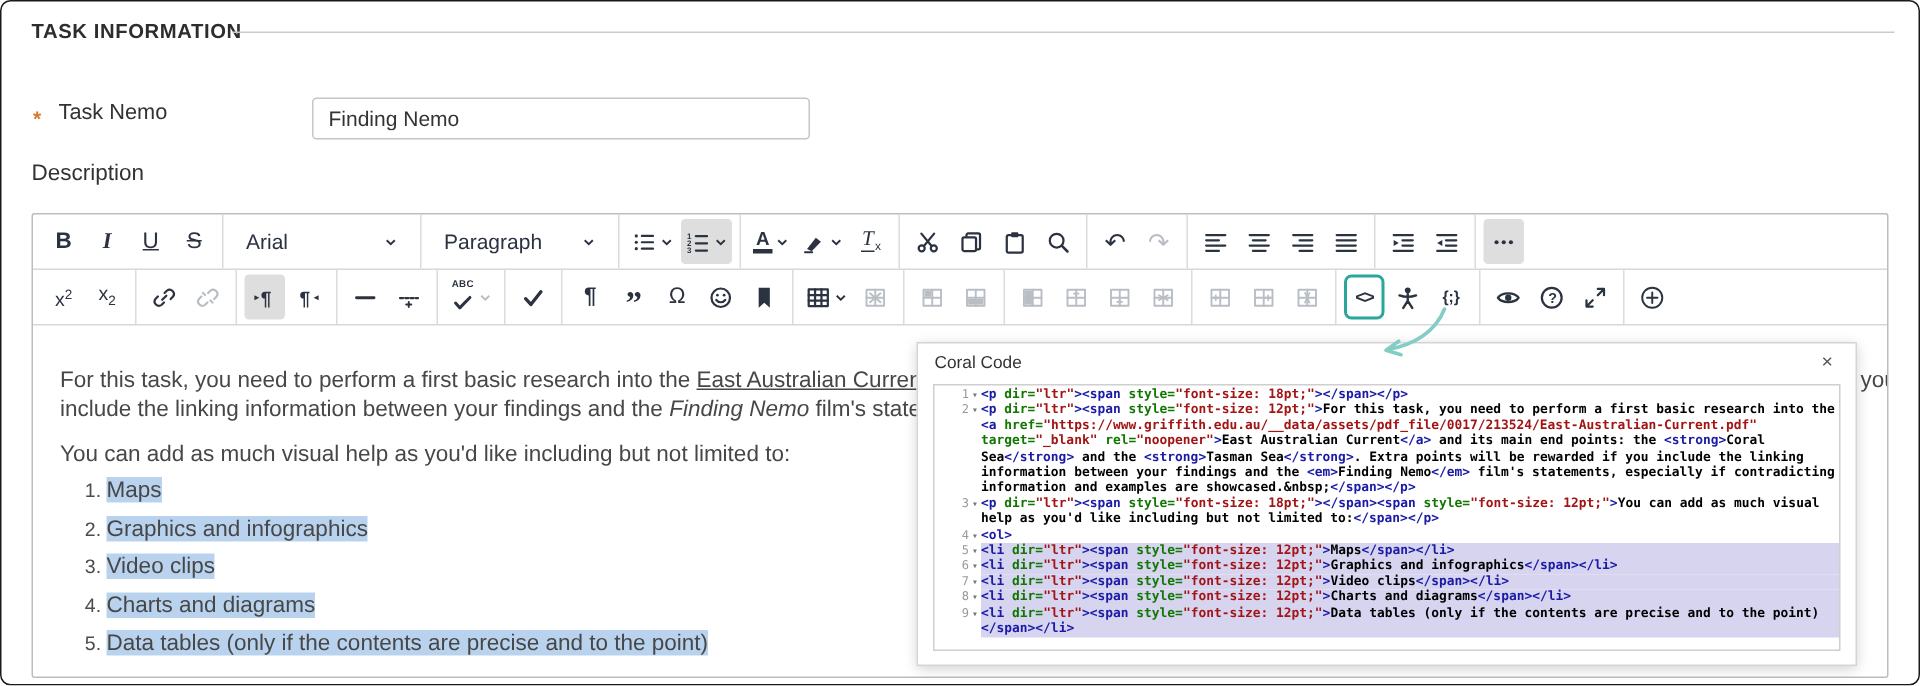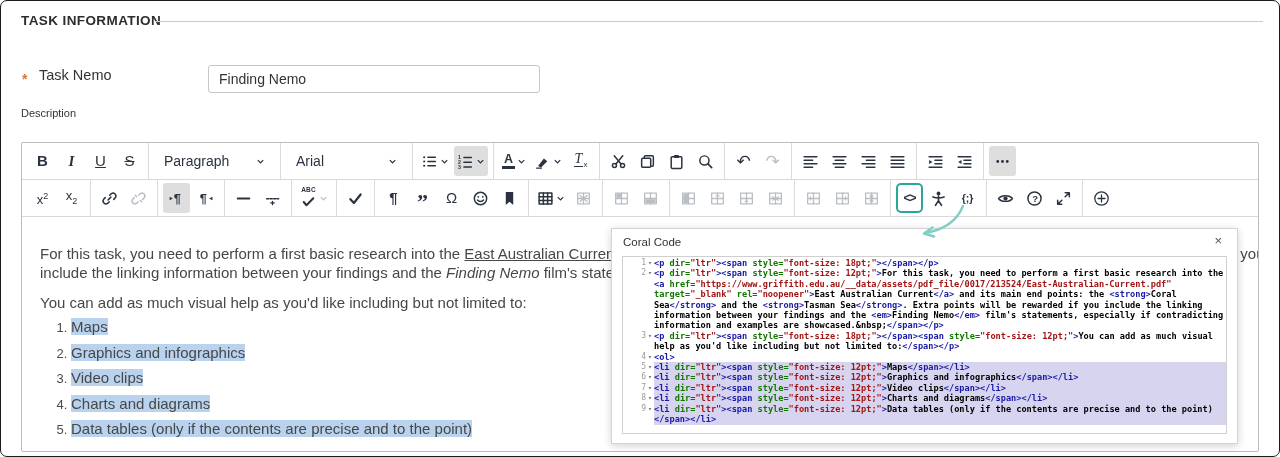--- a/index.html
+++ b/index.html
@@ -8,21 +8,21 @@
          border-radius:7px;overflow:hidden;font-family:"Liberation Sans",sans-serif;color:#333;}
   .abs{position:absolute;}
 
   .hd-title{left:20px;top:12px;font-size:13.5px;font-weight:bold;letter-spacing:.4px;color:#2d2d2d;}
   .hd-rule{left:154px;right:16px;top:20px;height:1px;background:#cbcbcb;}
 
   .req{left:21px;top:70px;font-size:14px;font-weight:bold;color:var(--ast);}
   .tn-label{left:38px;top:66px;font-size:14.5px;color:#333;}
   .tn-input{left:207px;top:64px;width:332px;height:28px;border:1px solid #c6c6c6;border-radius:3px;
             padding:0 10px;font-size:14px;color:#333;font-family:"Liberation Sans",sans-serif;outline:none;}
-  .desc-label{left:20px;top:106px;font-size:11px;text-align:center;}
+  .desc-label{left:20px;top:106px;font-size:15px;text-align:center;}
   .hint{left:20px;top:123px;font-size:14.5px;}
 
   .editor{left:20px;top:141px;width:1238px;height:310px;border:1px solid #bdbdbd;border-radius:2px;background:#fff;}
   .tb{display:flex;align-items:stretch;height:37px;border-bottom:1px solid #d8d8d8;padding:0 2px;}
   .tb-group{display:flex;align-items:center;padding:0 4px;border-right:1px solid #dcdcdc;}
   .tb-group:last-child{border-right:none;}
   .tb-btn{position:relative;height:30px;min-width:27px;padding:0 3px;margin:0 1px;display:inline-flex;
           align-items:center;justify-content:center;gap:1px;color:#2b3340;background:none;border:none;
           font-family:"Liberation Sans",sans-serif;cursor:pointer;border-radius:3px;}
   .tb-btn.active{background:#dedede;}
@@ -104,31 +104,31 @@
             </span>
           </button>
           <button class="tb-btn">
             <span style="display:inline-flex">
               <span class="gly" style="text-decoration:line-through;font-size:15px">S</span>
             </span>
           </button>
         </div>
         <div class="tb-group">
           <div class="tb-select">
-            <span>Paragraph</span>
+            <span>Arial</span>
             <span class="chev">
               <svg viewBox="0 0 10 10" width="9" height="9" fill="none" stroke="currentColor" stroke-width="1.4">
                 <path d="M2 3.5 L5 6.5 L8 3.5"></path>
               </svg>
             </span>
           </div>
         </div>
         <div class="tb-group">
           <div class="tb-select">
-            <span>Arial</span>
+            <span>Paragraph</span>
             <span class="chev">
               <svg viewBox="0 0 10 10" width="9" height="9" fill="none" stroke="currentColor" stroke-width="1.4">
                 <path d="M2 3.5 L5 6.5 L8 3.5"></path>
               </svg>
             </span>
           </div>
         </div>
         <div class="tb-group">
           <button class="tb-btn">
             <span style="display:inline-flex">

